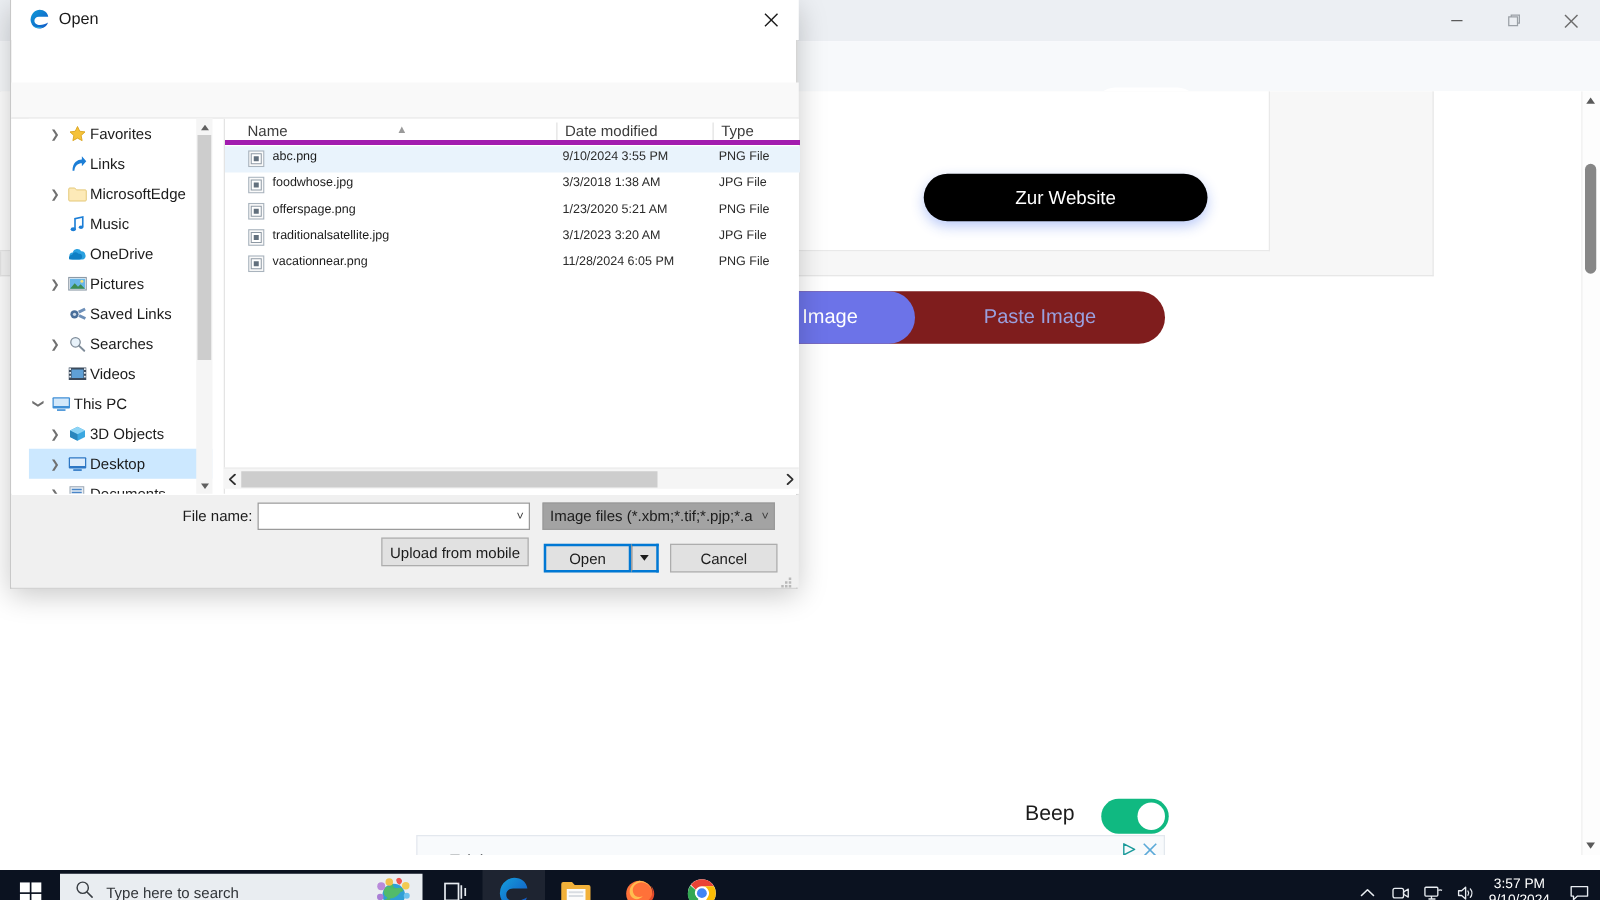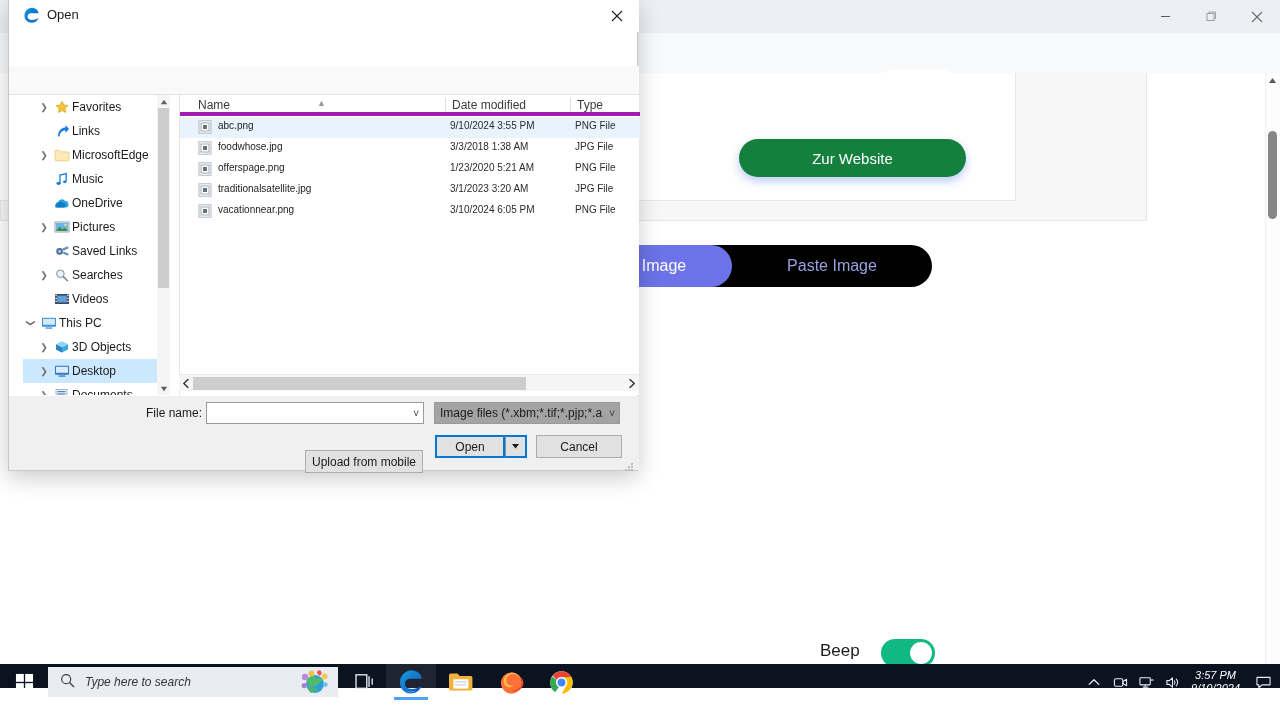--- a/index.html
+++ b/index.html
@@ -61,29 +61,29 @@
   .page-top-panel {
     position: absolute; left: 0px; top: 0px; width: 1147px; height: 148px;
     background: #f7f7f7; border: 1px solid #e7e7e7; border-top: none;
   }
   .page-card {
     position: absolute; left: 0px; top: 0px; width: 1016px; height: 128px;
     background: #ffffff; border: 1px solid #e9e9e9; border-top: none; border-left: none;
   }
   .cta-button {
     position: absolute; left: 739px; top: 66px; width: 227px; height: 38px;
-    background: #15803d; border-radius: 19px;
+    background: #000000; border-radius: 19px;
     display: flex; align-items: center; justify-content: center;
     color: #ffffff; font-size: 15px;
     box-shadow: 0 4px 10px rgba(38,87,232,0.32);
   }
 
   .tab-group {
-    position: absolute; left: 596px; top: 172px; width: 336px; height: 42px;
-    background: #000000; border-radius: 21px;
+    position: absolute; left: 596px; top: 160px; width: 336px; height: 42px;
+    background: #7f1d1d; border-radius: 21px;
   }
   .tab-pill {
     position: absolute; left: 0px; top: 0px; width: 136px; height: 42px;
     background: #6c73e8; border-radius: 21px;
     display: flex; align-items: center; justify-content: center;
     color: #ffffff; font-size: 16px;
   }
   .tab-plain {
     position: absolute; left: 136px; top: 0px; width: 200px; height: 42px;
     display: flex; align-items: center; justify-content: center;
@@ -264,37 +264,36 @@
     background: #a3a3a3; border: 1px solid #9a9a9a;
     font-size: 12px; color: #1b1b1b;
   }
   .filter-text { position: absolute; left: 5px; top: 3px; white-space: nowrap; overflow: hidden; width: 166px; }
 
   .btn {
     position: absolute; height: 23px; background: #e1e1e1;
     border: 1px solid #adadad; font-size: 12px; color: #1b1b1b;
     display: flex; align-items: center; justify-content: center;
   }
-  #btn-upload { left: 296px; top: 450px; width: 118px; }
+  #btn-upload { left: 296px; top: 430px; width: 118px; }
   #btn-open {
     left: 426px; top: 435px; width: 70px;
     background: #e1e1e1; border: 2px solid #0078d4;
   }
   #btn-open-split {
     left: 496px; top: 435px; width: 22px;
     background: #e1e1e1; border: 2px solid #0078d4; border-left: 1px solid #8d8d8d;
   }
   #btn-cancel { left: 527px; top: 435px; width: 86px; }
   .grip { position: absolute; right: 3px; bottom: 2px; width: 10px; height: 10px; }
 
   
   .taskbar {
-    position: absolute; left: 0; top: 664px; width: 1280px; height: 24px;
+    position: absolute; left: 0; top: 696px; width: 1280px; height: 24px;
     background: #0b1220;
-    font-style: italic;
   }
   .tb-start { position: absolute; left: 0px; top: 0px; width: 48px; height: 36px; display:flex; align-items:center; justify-content:center; }
   .tb-search {
     position: absolute; left: 48px; top: 3px; width: 290px; height: 30px;
     background: #e9edf1; display: flex; align-items: center;
   }
   .tb-search-icon { margin-left: 12px; color: #3a3f44; }
   .tb-search-text { margin-left: 10px; font-size: 12px; color: #303438; }
   .tb-globe { position: absolute; right: 8px; top: 3px; width: 30px; height: 24px; }
   .tb-app { position: absolute; top: 0px; width: 50px; height: 36px; display:flex; align-items:center; justify-content:center; }
@@ -793,21 +792,21 @@
               <span class="fr-date">3/1/2023 3:20 AM</span>
               <span class="fr-type">JPG File</span>
             </div>
             <div class="file-row" style="top: 106px;">
               <span class="fr-icon"><svg width="14" height="14" viewBox="0 0 14 14">
                   <rect x="1" y="0.8" width="12" height="12.4" fill="#fafafa" stroke="#a9b3bd" stroke-width="0.9"></rect>
                   <rect x="3" y="3" width="8" height="8" fill="#ffffff" stroke="#8e99a4" stroke-width="0.8"></rect>
                   <rect x="5" y="5" width="4" height="4" fill="#63707d"></rect>
                 </svg></span>
               <span class="fr-name">vacationnear.png</span>
-              <span class="fr-date">3/10/2024 6:05 PM</span>
+              <span class="fr-date">11/28/2024 6:05 PM</span>
               <span class="fr-type">PNG File</span>
             </div>
           </div>
       </div>
 
       <div class="hscroll">
         <div class="hs-arrow" style="left:0px;">
           <svg width="6" height="9" viewBox="0 0 6 9">
               <path d="M5 0.6 L0.8 4.5 L5 8.4" fill="none" stroke="#303030" stroke-width="1.4" stroke-linecap="round" stroke-linejoin="round"></path>
             </svg>

